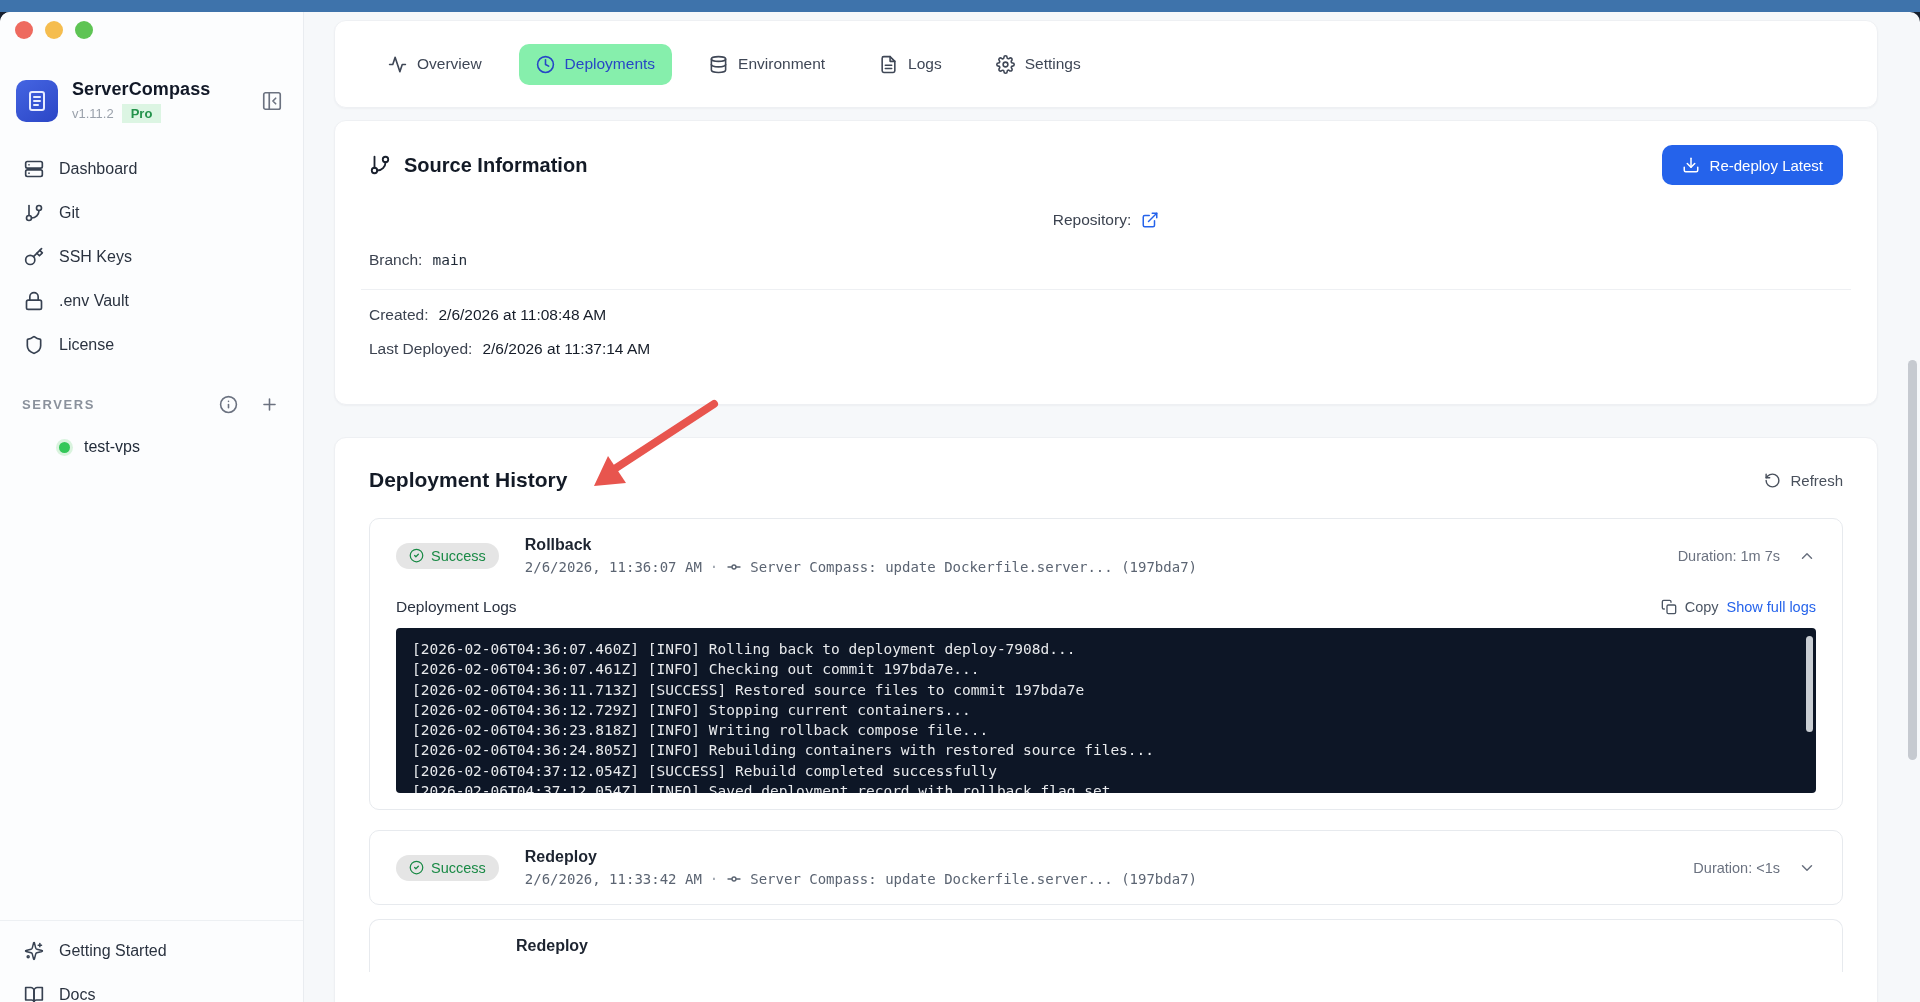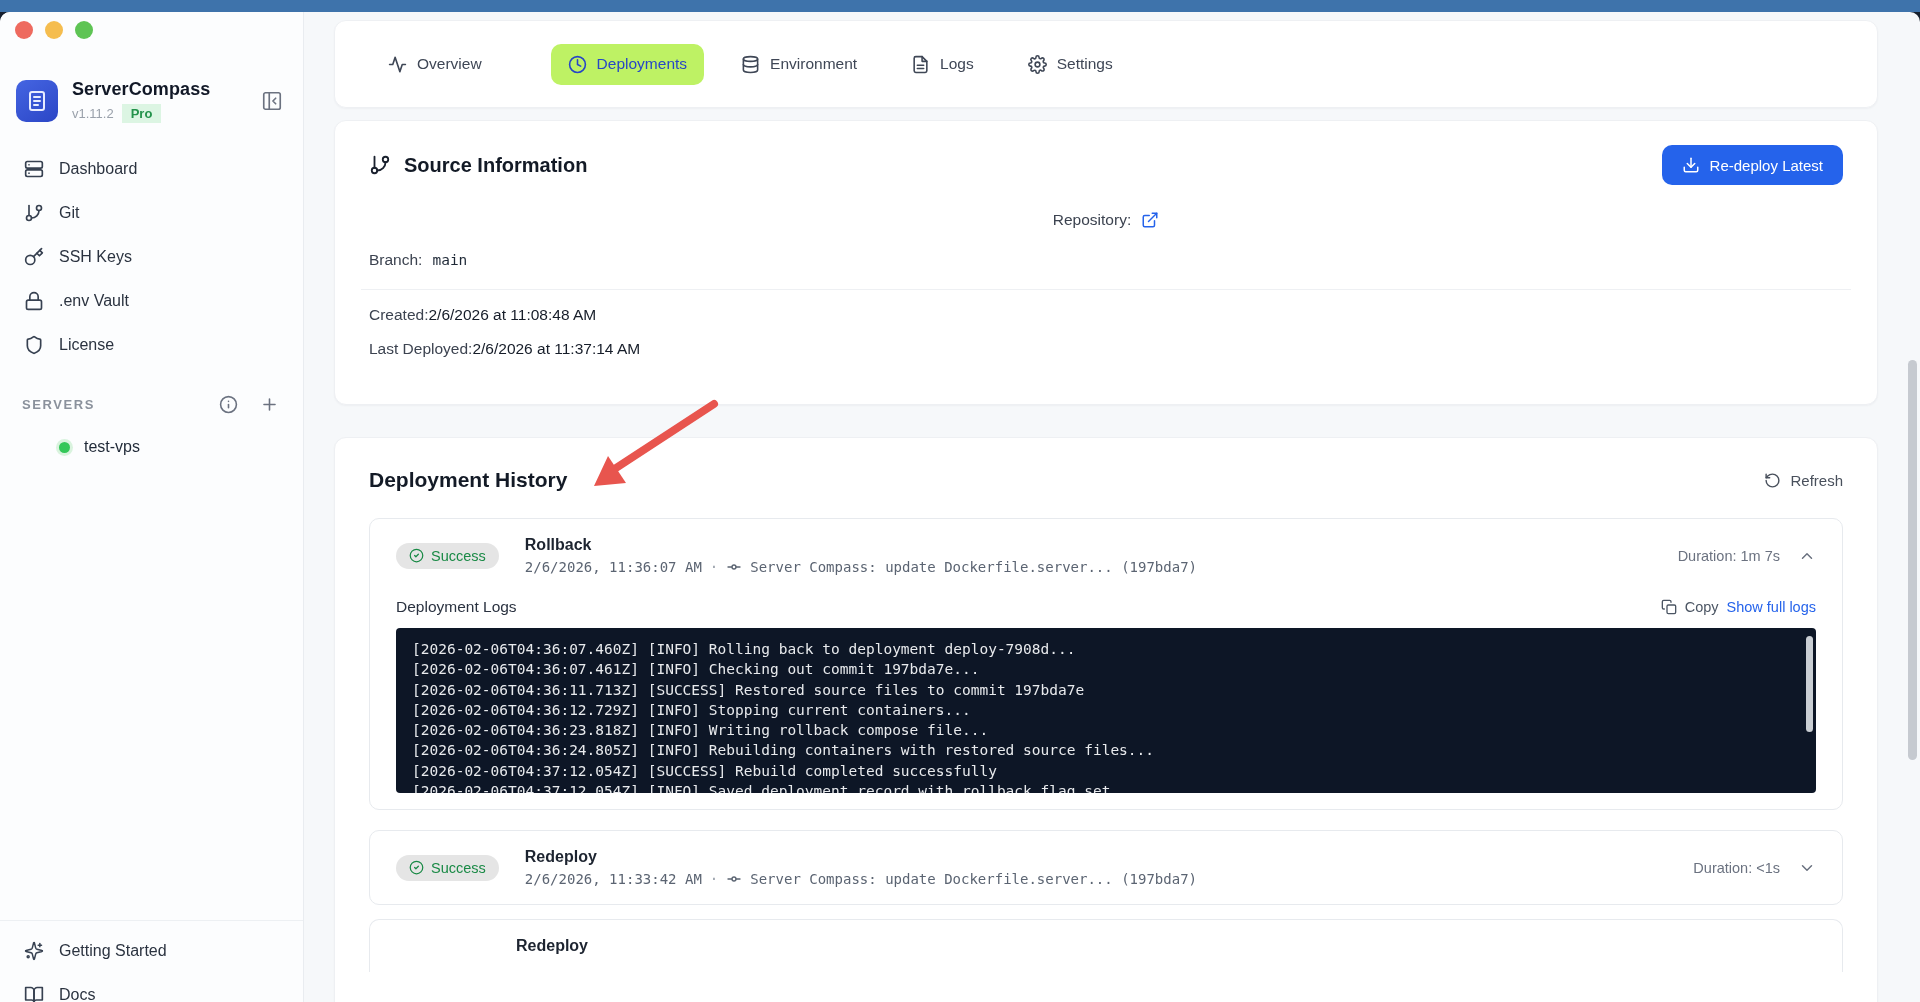--- a/index.html
+++ b/index.html
@@ -35,33 +35,33 @@
   .status-dot { width:11px; height:11px; border-radius:50%; background:#34c759; box-shadow:0 0 0 3px #d9f3de; }
 
   .sidebar-footer { position:absolute; top:908px; left:0; right:0; border-top:1px solid #edf0f3; padding-top:8px; background:#fcfdfe; }
 
   
   .main { flex:1; position:relative; overflow:hidden; padding:8px 42px 0 30px; }
   .card { background:#ffffff; border:1px solid #eef0f3; border-radius:12px; box-shadow:0 1px 2px rgba(16,24,40,.04); }
 
   .tabbar { height:88px; display:flex; align-items:center; padding-left:36px; gap:20px; }
   .tab { display:flex; align-items:center; gap:10px; font-size:15.5px; font-weight:500; color:#3f4756; padding:11px 17px; border-radius:10px; cursor:pointer; }
-  .tab.active { background:#bef264; color:#2746c6;margin-left:32px; }
+  .tab.active { background:#86efac; color:#2746c6; }
   .tab .ticon { flex:none; }
 
   .source-card { margin-top:12px; height:285px; padding:24px 34px 0; position:relative; }
   .src-title-row { display:flex; align-items:center; }
   .src-title { display:flex; align-items:center; gap:13px; font-size:20px; font-weight:700; color:#131a26; }
   .redeploy-btn { margin-left:auto; display:flex; align-items:center; gap:10px; background:#2563eb; color:#fff; font-size:15px; font-weight:500; border:none; border-radius:10px; padding:11px 20px; cursor:pointer; }
   .info-row { display:flex; align-items:center; gap:10px; font-size:15.5px; color:#3c4350; margin-top:22px; }
   .info-row.first { margin-top:26px;justify-content:center; }
   .mono { font-family:"DejaVu Sans Mono", monospace; }
   .branch-val { font-size:14.5px; color:#1f2937; }
   .src-divider { border-top:1px solid #eef0f3; margin:20px -8px 0; }
-  .meta-row { display:flex; align-items:center; font-size:15.5px; margin-top:16px; }
+  .meta-row { display:flex; align-items:center; gap:10px; font-size:15.5px; margin-top:16px; }
   .meta-label { color:#3c4350; }
   .meta-value { color:#161d29; font-weight:500; }
 
   .history-card { margin-top:32px; min-height:620px; padding:30px 34px 40px; }
   .hist-head { display:flex; align-items:center; }
   .hist-title { font-size:21px; font-weight:700; color:#131a26; }
   .refresh-btn { margin-left:auto; display:flex; align-items:center; gap:9px; font-size:15px; color:#49505c; cursor:pointer; }
 
   .deploy-box { border:1px solid #e7eaee; border-radius:10px; margin-top:26px; overflow:hidden; }
   .deploy-head { display:flex; align-items:center; padding:17px 26px; }

